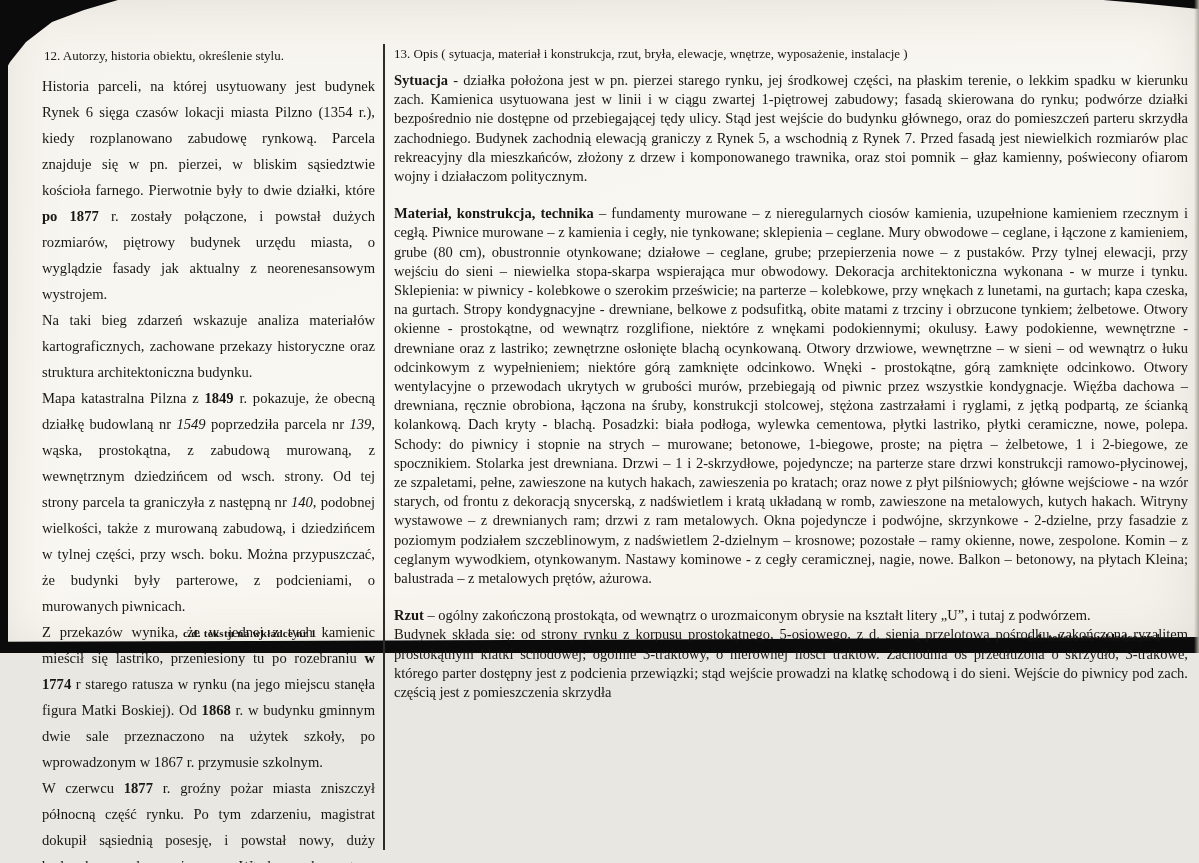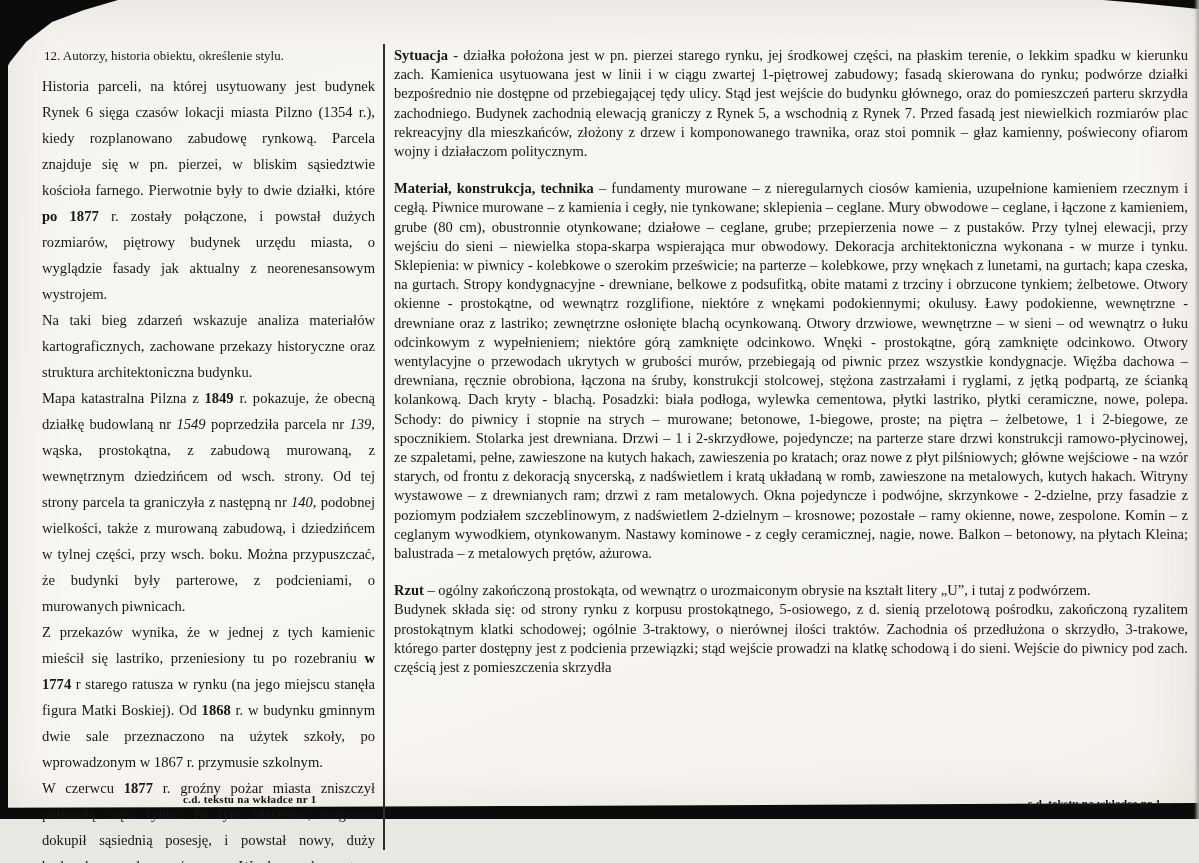--- a/index.html
+++ b/index.html
@@ -2,21 +2,21 @@
 <html lang="pl"><head>
 <meta charset="utf-8">
 <style>
   html,body{margin:0;padding:0;}
   body{
     width:1199px;height:863px;overflow:hidden;
     background:#e9e7e1;
     font-family:"Liberation Serif", serif;
   }
   .page{
-    position:relative;width:1199px;height:819px;
+    position:relative;width:1199px;height:653px;
     background:linear-gradient(160deg,#f6f4ee 0%,#f9f7f1 55%,#f3f1ea 100%);
     color:#181715;
     box-shadow:inset 0 0 60px rgba(120,115,100,.18);
   }
   
   .edge-left{position:absolute;left:0;top:0;width:8px;height:100%;background:#0b0b0b;}
   .corner-tl{position:absolute;left:0;top:0;width:118px;height:80px;background:#0b0b0b;
     clip-path:polygon(0 0,118px 0,84px 10px,52px 22px,26px 42px,10px 62px,0 80px);}
   .corner-tr{position:absolute;right:0;top:0;width:96px;height:9px;background:#0b0b0b;
     clip-path:polygon(0 0,100% 0,100% 100%,34% 30%);}
@@ -71,20 +71,21 @@
     <div class="body-left">
         <p><span>Historia parceli, na której usytuowany jest budynek Rynek 6 sięga czasów lokacji miasta Pilzno (1354 r.), kiedy rozplanowano zabudowę rynkową. Parcela znajduje się w pn. pierzei, w bliskim sąsiedztwie kościoła farnego. Pierwotnie były to dwie działki, które </span><span class="b">po 1877</span><span> r. zostały połączone, i powstał dużych rozmiarów, piętrowy budynek urzędu miasta, o wyglądzie fasady jak aktualny z neorenesansowym wystrojem.</span></p>
         <p><span>Na taki bieg zdarzeń wskazuje analiza materiałów kartograficznych, zachowane przekazy historyczne oraz struktura architektoniczna budynku.</span></p>
         <p><span>Mapa katastralna Pilzna z </span><span class="b">1849</span><span> r. pokazuje, że obecną działkę budowlaną nr </span><span class="i">1549</span><span> poprzedziła parcela nr </span><span class="i">139</span><span>, wąska, prostokątna, z zabudową murowaną, z wewnętrznym dziedzińcem od wsch. strony. Od tej strony parcela ta graniczyła z następną nr </span><span class="i">140</span><span>, podobnej wielkości, także z murowaną zabudową, i dziedzińcem w tylnej części, przy wsch. boku. Można przypuszczać, że budynki były parterowe, z podcieniami, o murowanych piwnicach.</span></p>
         <p><span>Z przekazów wynika, że w jednej z tych kamienic mieścił się lastriko, przeniesiony tu po rozebraniu </span><span class="b">w 1774</span><span> r starego ratusza w rynku (na jego miejscu stanęła figura Matki Boskiej). Od </span><span class="b">1868</span><span> r. w budynku gminnym dwie sale przeznaczono na użytek szkoły, po wprowadzonym w 1867 r. przymusie szkolnym.</span></p>
         <p><span>W czerwcu </span><span class="b">1877</span><span> r. groźny pożar miasta zniszczył północną część rynku. Po tym zdarzeniu, magistrat dokupił sąsiednią posesję, i powstał nowy, duży budynek urzędu gminnego. Wtedy wykorzystano istniejące, w obu przypadkach, piwnice o kolebkowych sklepieniach, parterowe pomieszczenia sklepione kolebkowo z lunetami, i sklepione kapą czeską. Przy wsch. kamienicy dobudowano ostatni trakt sklepiony odcinkowo (Kleina), nadbudowano</span></p>
       </div>
   </div>
 
   <div class="col col-right">
+    <div class="sec-header">13. Opis ( sytuacja, materiał i konstrukcja, rzut, bryła, elewacje, wnętrze, wyposażenie, instalacje )</div>
     <div class="body-right">
         <p><span class="b">Sytuacja</span><span> - działka położona jest w pn. pierzei starego rynku, jej środkowej części, na płaskim terenie, o lekkim spadku w kierunku zach. Kamienica usytuowana jest w linii i w ciągu zwartej 1-piętrowej zabudowy; fasadą skierowana do rynku; podwórze działki bezpośrednio nie dostępne od przebiegającej tędy ulicy. Stąd jest wejście do budynku głównego, oraz do pomieszczeń parteru skrzydła zachodniego. Budynek zachodnią elewacją graniczy z Rynek 5, a wschodnią z Rynek 7. Przed fasadą jest niewielkich rozmiarów plac rekreacyjny dla mieszkańców, złożony z drzew i komponowanego trawnika, oraz stoi pomnik – głaz kamienny, poświecony ofiarom wojny i działaczom politycznym.</span></p>
         <p><span class="b">Materiał, konstrukcja, technika</span><span> – </span><span class="u">fundamenty</span><span> murowane – z nieregularnych ciosów kamienia, uzupełnione kamieniem rzecznym i cegłą. </span><span class="u">Piwnice</span><span> murowane – z kamienia i cegły, nie tynkowane; </span><span class="u">sklepienia</span><span> – ceglane. </span><span class="u">Mury obwodowe</span><span> – ceglane, i łączone z kamieniem, grube (80 cm), obustronnie otynkowane; działowe – ceglane, grube; przepierzenia nowe – z pustaków. Przy tylnej elewacji, przy wejściu do sieni – niewielka stopa-skarpa wspierająca mur obwodowy. </span><span class="u">Dekoracja</span><span> architektoniczna wykonana - w murze i tynku. </span><span class="u">Sklepienia:</span><span> w piwnicy - kolebkowe o szerokim prześwicie; na parterze – kolebkowe, przy wnękach z lunetami, na gurtach; kapa czeska, na gurtach. </span><span class="u">Stropy</span><span> kondygnacyjne - drewniane, belkowe z podsufitką, obite matami z trzciny i obrzucone tynkiem; żelbetowe. </span><span class="u">Otwory okienne</span><span> - prostokątne, od wewnątrz rozglifione, niektóre z wnękami podokiennymi; okulusy. </span><span class="u">Ławy podokienne,</span><span> wewnętrzne - drewniane oraz z lastriko; zewnętrzne osłonięte blachą ocynkowaną. </span><span class="u">Otwory drzwiowe,</span><span> wewnętrzne – w sieni – od wewnątrz o łuku odcinkowym z wypełnieniem; niektóre górą zamknięte odcinkowo. </span><span class="u">Wnęki</span><span> - prostokątne, górą zamknięte odcinkowo. </span><span class="u">Otwory wentylacyjne</span><span> o przewodach ukrytych w grubości murów, przebiegają od piwnic przez wszystkie kondygnacje. </span><span class="u">Więźba</span><span> dachowa – drewniana, ręcznie obrobiona, łączona na śruby, konstrukcji stolcowej, stężona zastrzałami i ryglami, z jętką podpartą, ze ścianką kolankową. </span><span class="u">Dach</span><span> kryty - blachą. </span><span class="u">Posadzki:</span><span> biała podłoga, wylewka cementowa, płytki lastriko, płytki ceramiczne, nowe, polepa. </span><span class="u">Schody:</span><span> do piwnicy i stopnie na strych – murowane; betonowe, 1-biegowe, proste; na piętra – żelbetowe, 1 i 2-biegowe, ze spocznikiem. </span><span class="u">Stolarka</span><span> jest drewniana. </span><span class="u">Drzwi</span><span> – 1 i 2-skrzydłowe, pojedyncze; na parterze stare drzwi konstrukcji ramowo-płycinowej, ze szpaletami, pełne, zawieszone na kutych hakach, zawieszenia po kratach; oraz nowe z płyt pilśniowych; główne wejściowe - na wzór starych, od frontu z dekoracją snycerską, z nadświetlem i kratą układaną w romb, zawieszone na metalowych, kutych hakach. </span><span class="u">Witryny wystawowe</span><span> – z drewnianych ram; drzwi z ram metalowych. </span><span class="u">Okna</span><span> pojedyncze i podwójne, skrzynkowe - 2-dzielne, przy fasadzie z poziomym podziałem szczeblinowym, z nadświetlem 2-dzielnym – krosnowe; pozostałe – ramy okienne, nowe, zespolone. Komin – z ceglanym wywodkiem, otynkowanym. Nastawy kominowe - z cegły ceramicznej, nagie, nowe. Balkon – betonowy, na płytach Kleina; balustrada – z metalowych prętów, ażurowa.</span></p>
         <p><span class="b">Rzut</span><span> – ogólny zakończoną prostokąta, od wewnątrz o urozmaiconym obrysie na kształt litery „U”, i tutaj z podwórzem.</span></p>
         <p><span class="u">Budynek</span><span> składa się: od strony rynku z </span><span class="u">korpusu</span><span> prostokątnego, 5-osiowego, z d. sienią przelotową pośrodku, zakończoną ryzalitem prostokątnym klatki schodowej; ogólnie 3-traktowy, o nierównej ilości traktów. Zachodnia oś przedłużona o </span><span class="u">skrzydło</span><span>, 3-trakowe, którego parter dostępny jest z podcienia przewiązki; stąd wejście prowadzi na klatkę schodową i do sieni. Wejście do </span><span class="u">piwnicy pod zach.</span><span> częścią jest z pomieszczenia skrzydła</span></p>
       </div>
   </div>
 
   <div class="footer footer-left">c.d. tekstu na wkładce nr 1</div>
   <div class="footer footer-right">c.d. tekstu na wkładce nr 1</div>

